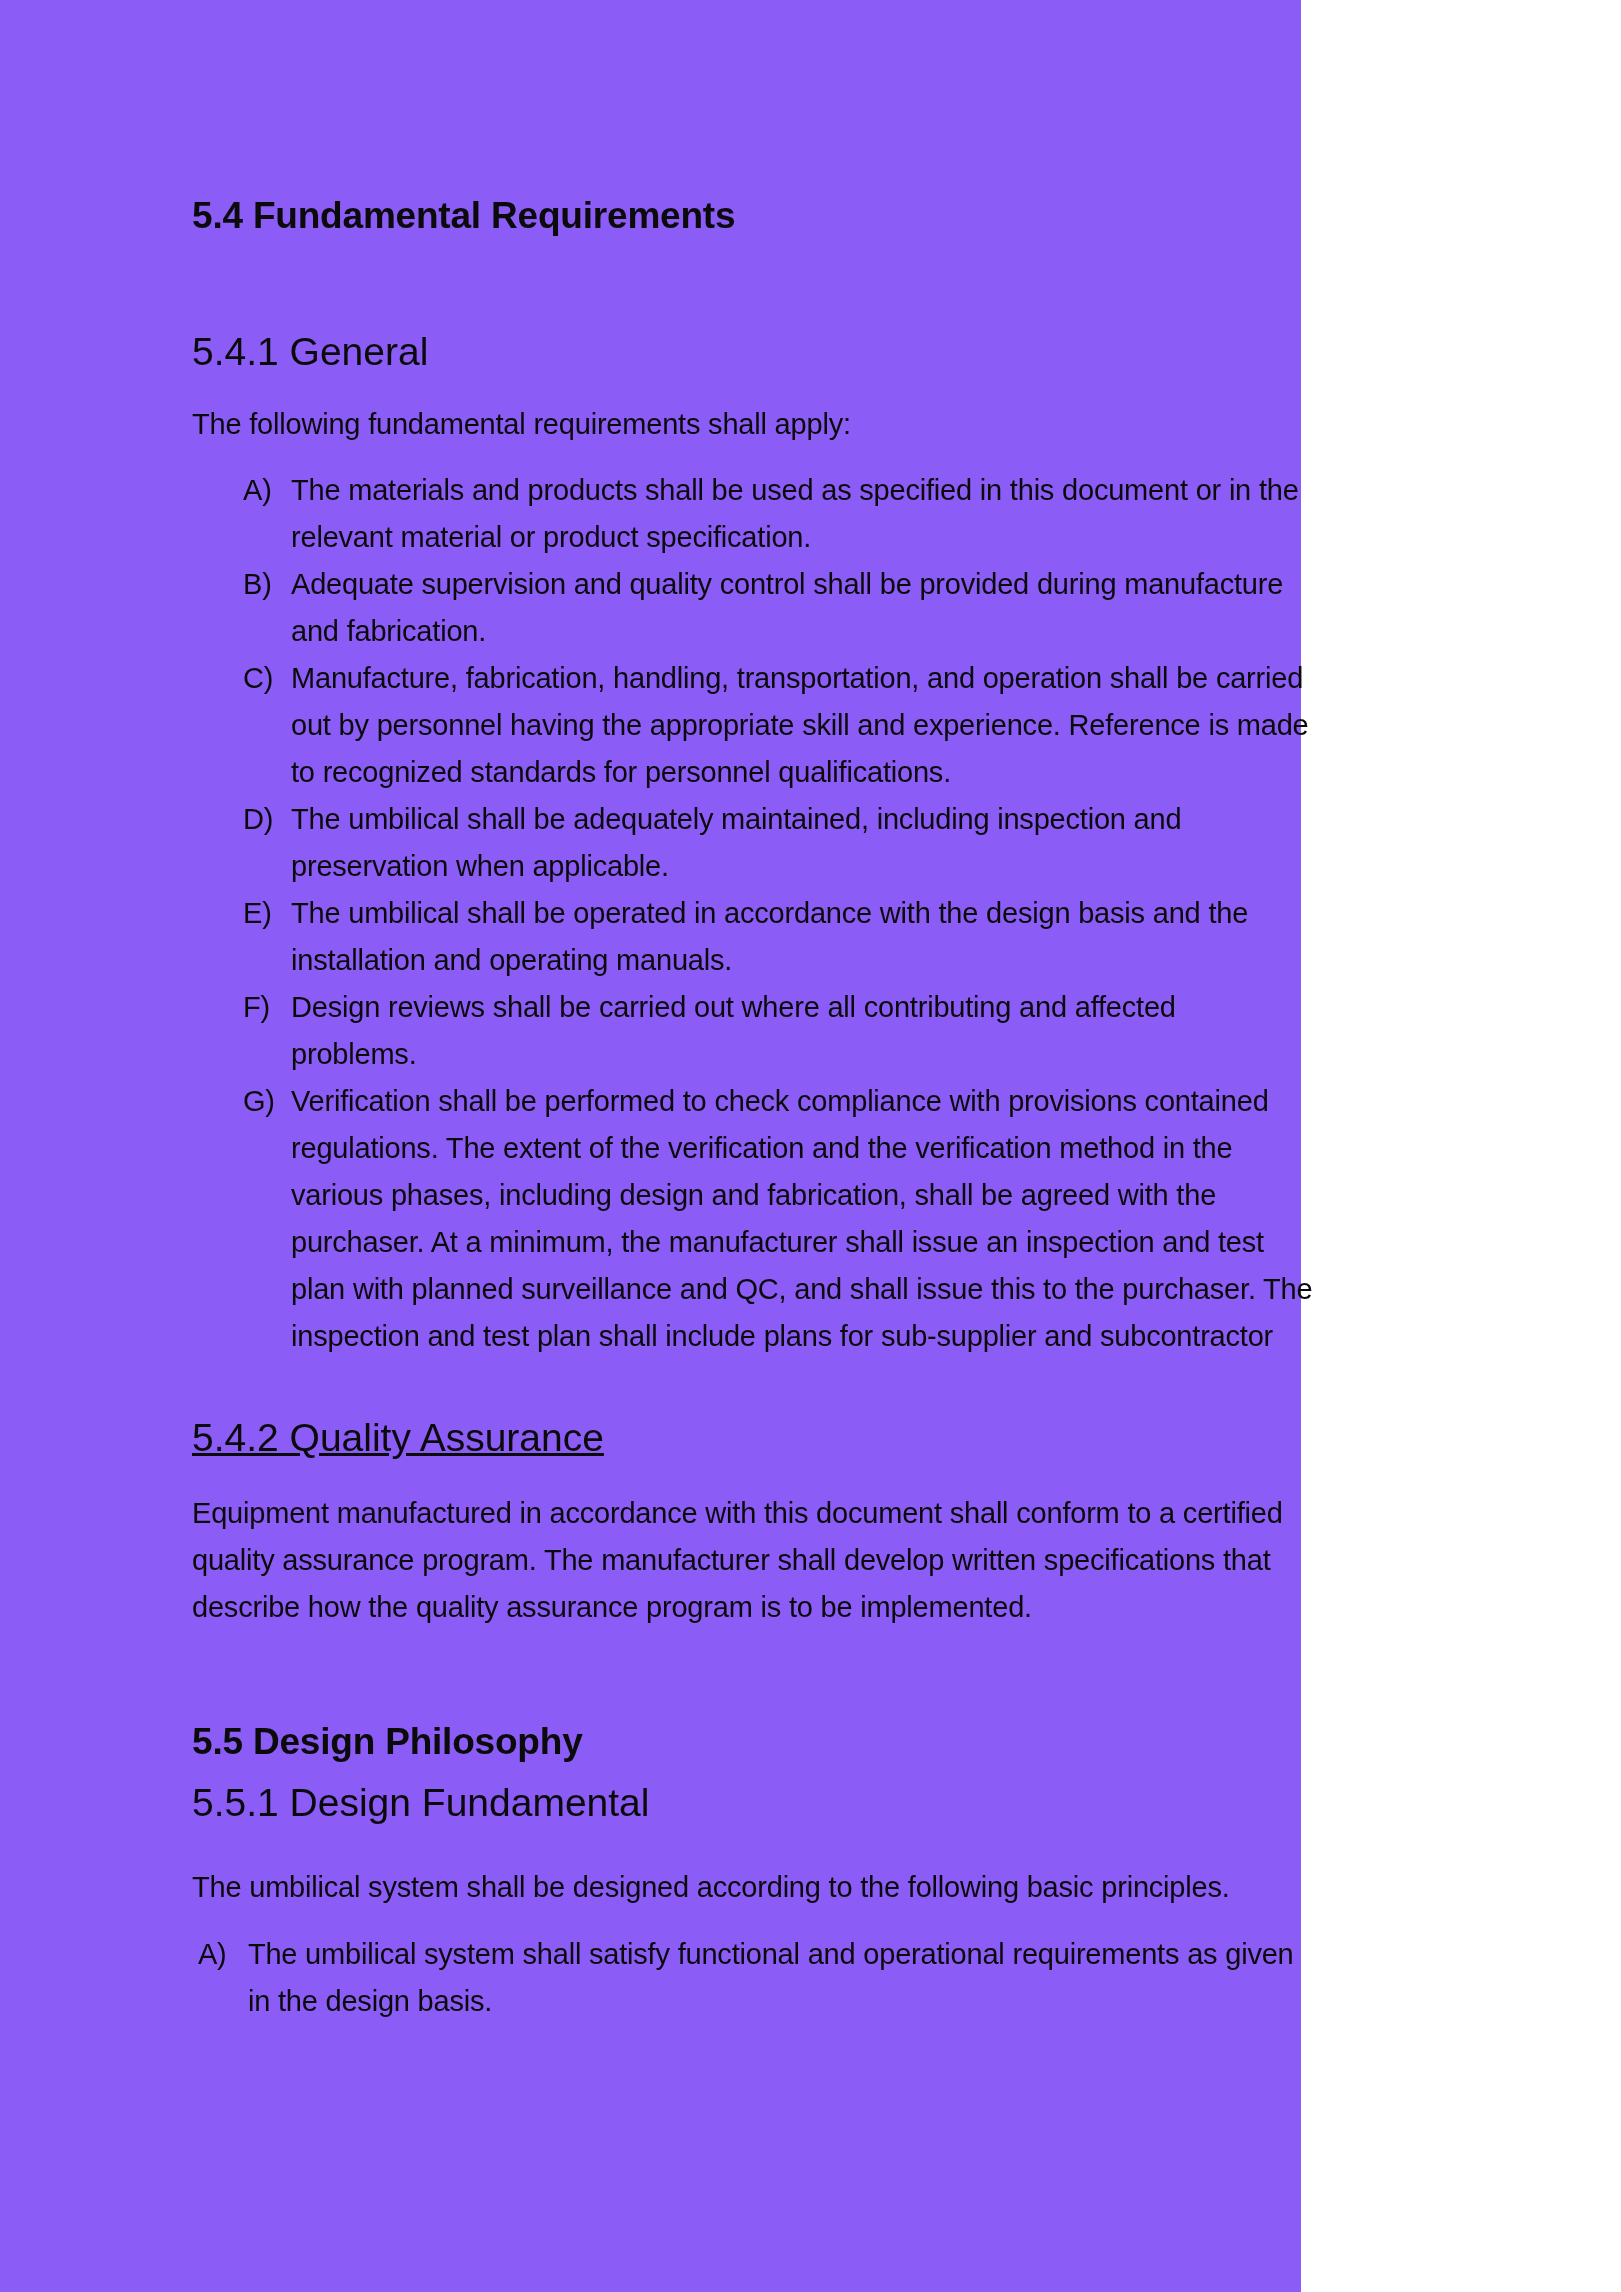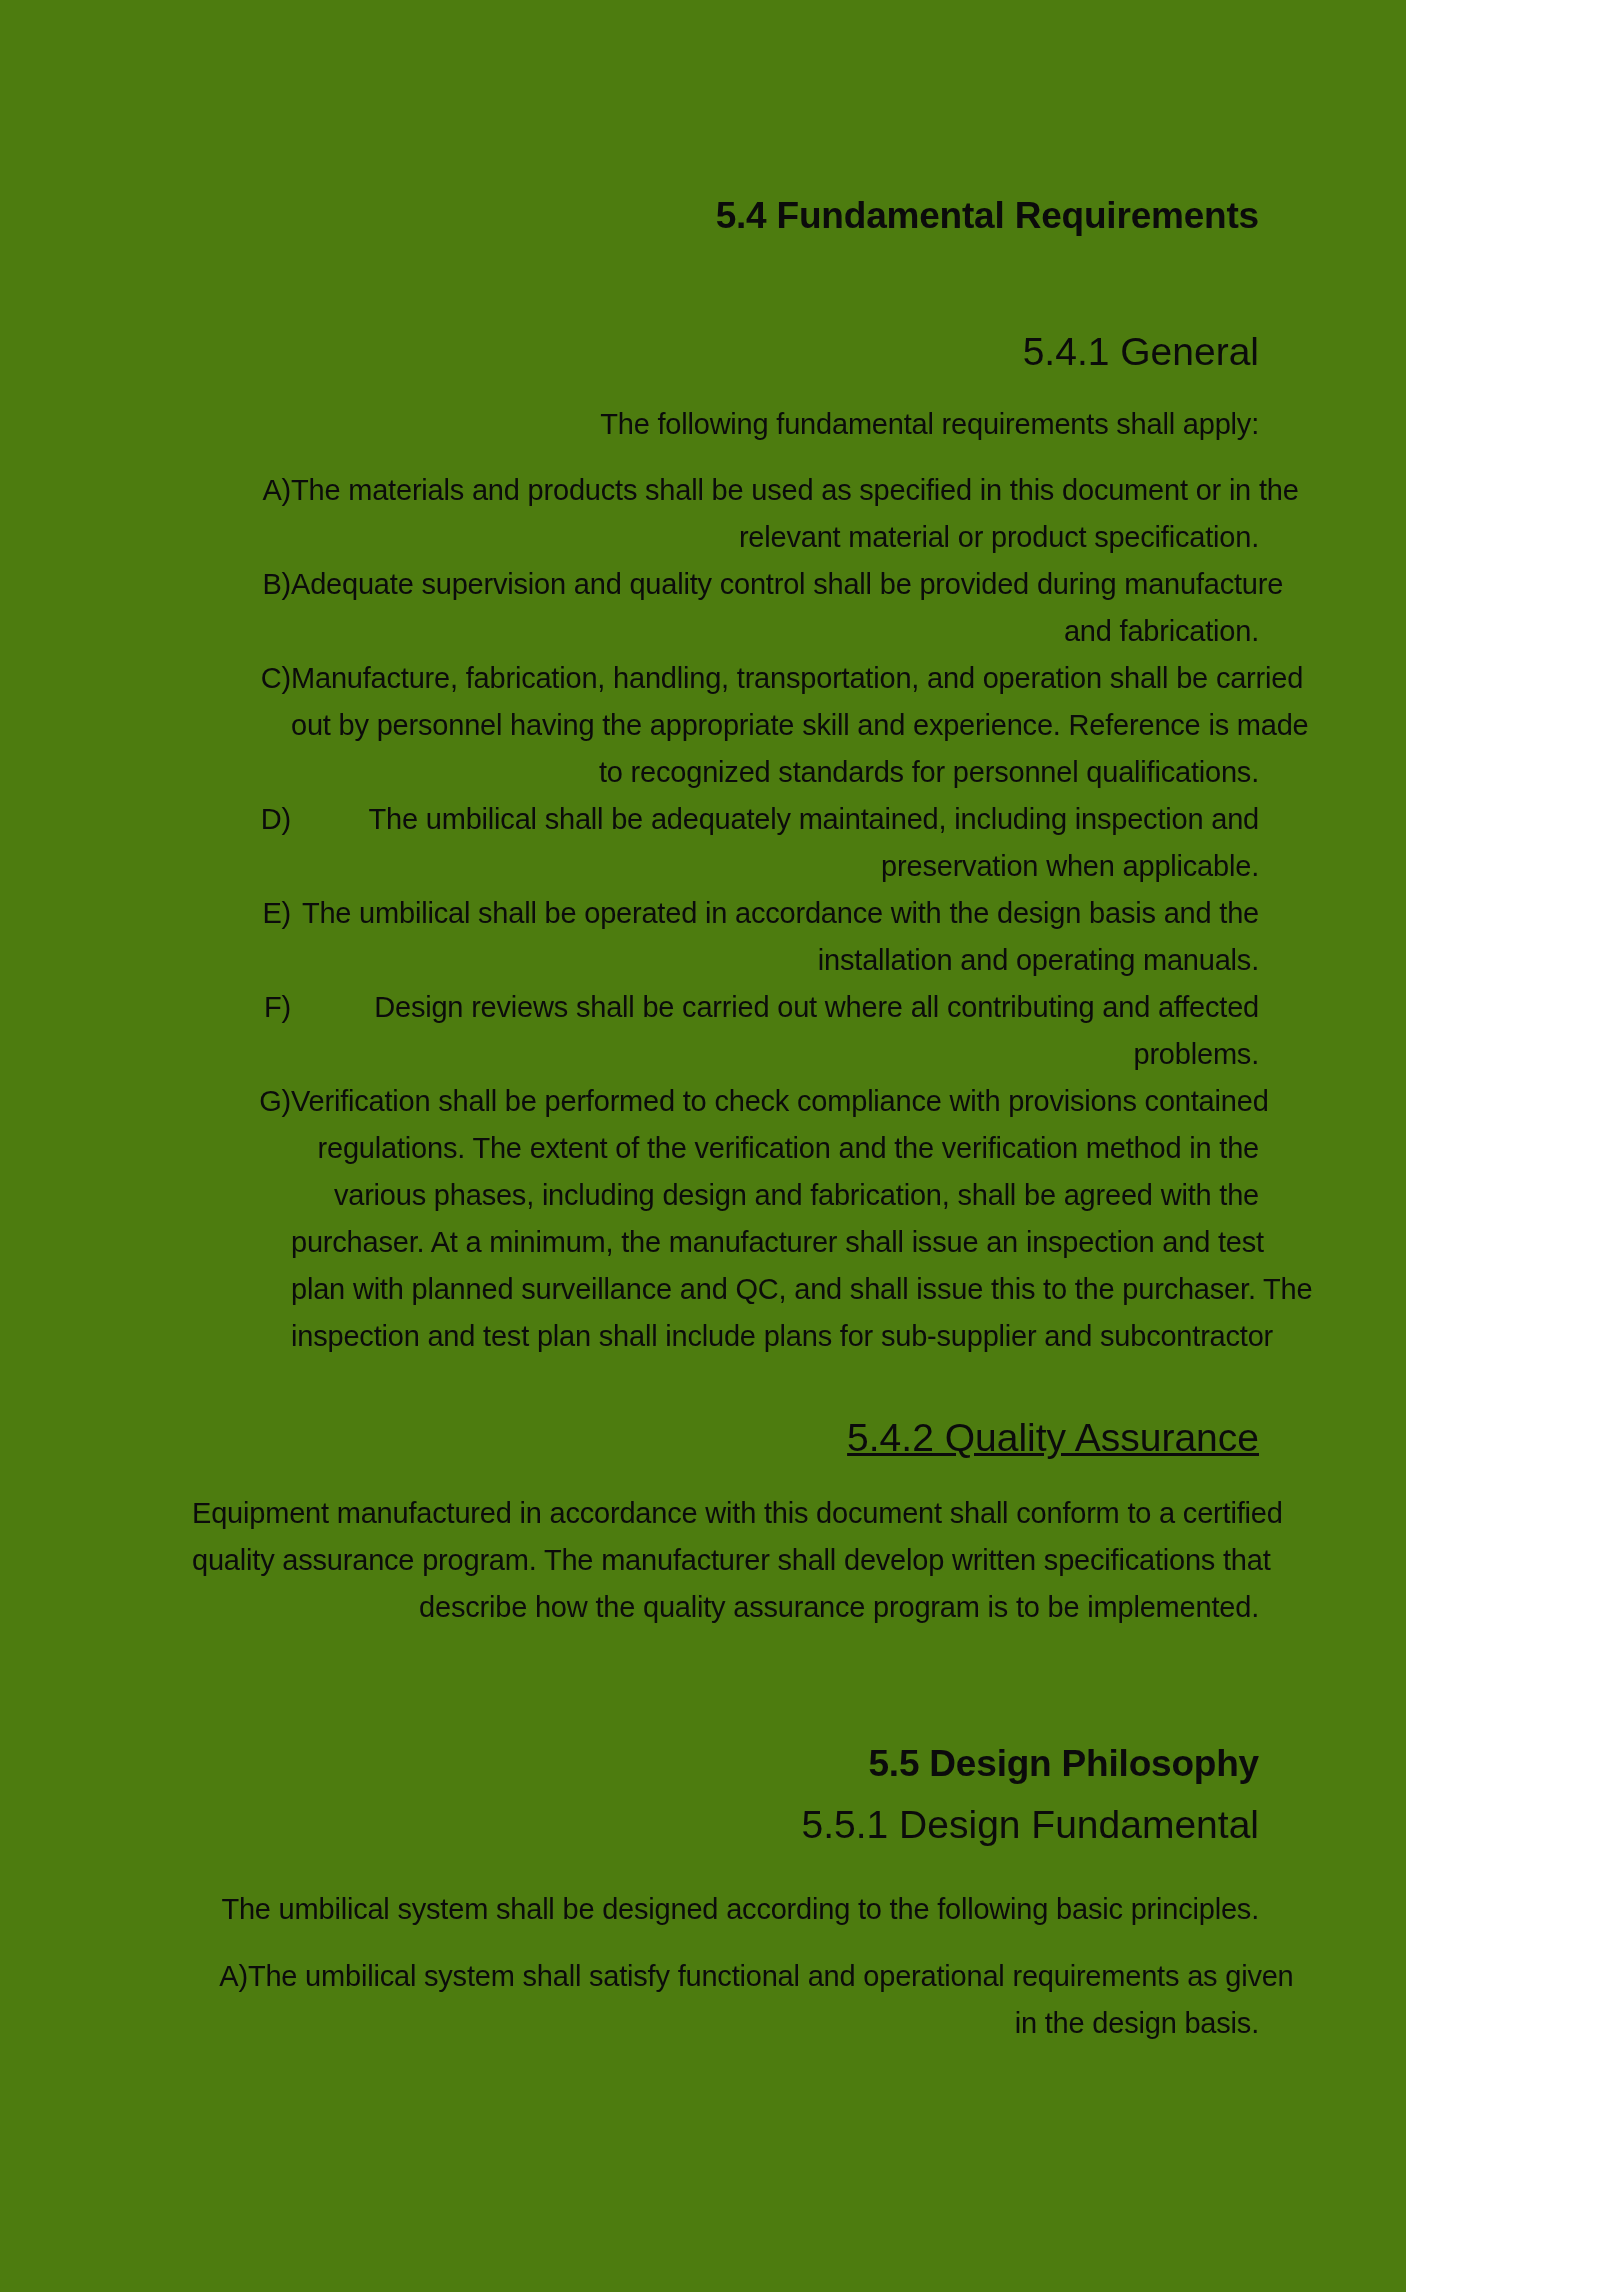--- a/index.html
+++ b/index.html
@@ -9,25 +9,24 @@
   }
   body {
     width: 1621px;
     height: 2293px;
     color: #0b0b0b;
     font-family: "Liberation Sans", sans-serif;
     overflow: hidden;
   }
   .page {
     box-sizing: border-box;
-    width: 1406px;
+    width: 1301px;
     height: 2293px;
-    background: #4d7c0f;
+    background: #8b5cf6;
     padding: 193px 147px 0 192px;
-    text-align: right;
   }
   .h1 {
     font-size: 37px;
     line-height: 45px;
     font-weight: 700;
     letter-spacing: -0.2px;
     white-space: nowrap;
   }
   .h2 {
     font-size: 39px;
@@ -39,21 +38,21 @@
     font-size: 29px;
     line-height: 47px;
     letter-spacing: -0.2px;
     white-space: nowrap;
   }
   .mt-sub1   { margin-top: 91px; }  
   .mt-para   { margin-top: 25.5px; }  
   .mt-list1  { margin-top: 19.6px; }  
   .mt-sub2   { margin-top: 55px; text-decoration: underline; }  
   .mt-para2  { margin-top: 29px; }
-  .mt-h1b    { margin-top: 110px; }  
+  .mt-h1b    { margin-top: 88px; }  
   .mt-sub3   { margin-top: 15.7px; }  
   .mt-para3  { margin-top: 38px; }
   .mt-list2  { margin-top: 20.6px; }
   .list .item { display: flex; align-items: flex-start; }
   .list .item-text { flex: 1 1 auto; min-width: 0; }
   .list1 .marker {
     flex: 0 0 auto;
     margin-left: 51px;
     width: 48px;
     font-size: 29px;

